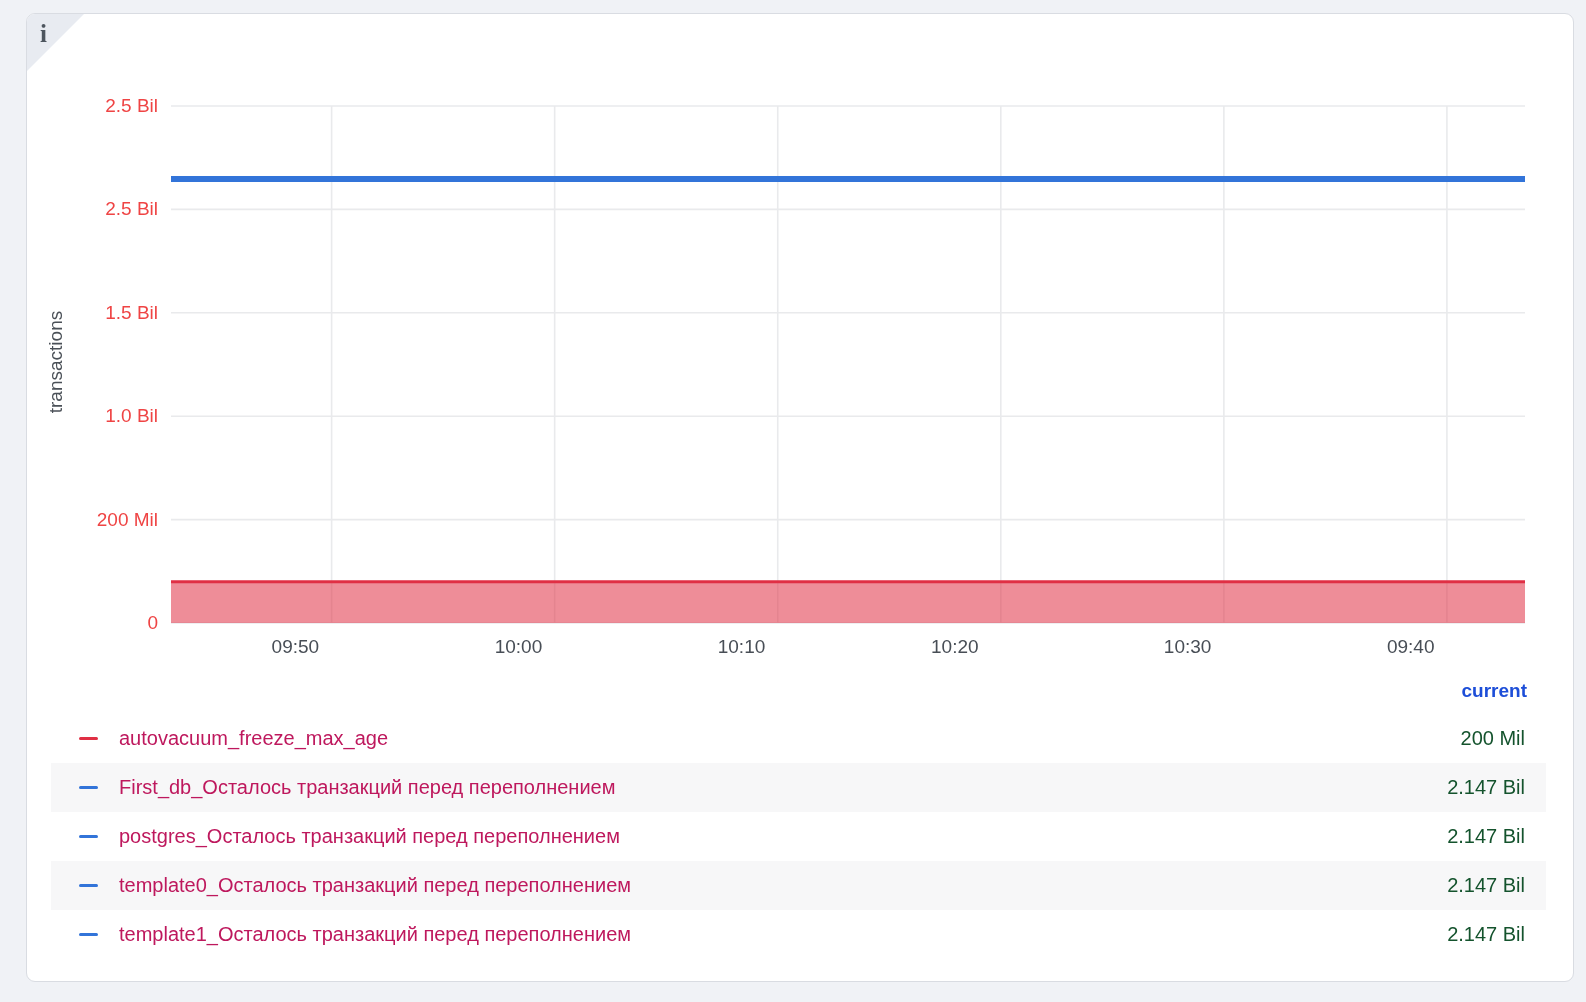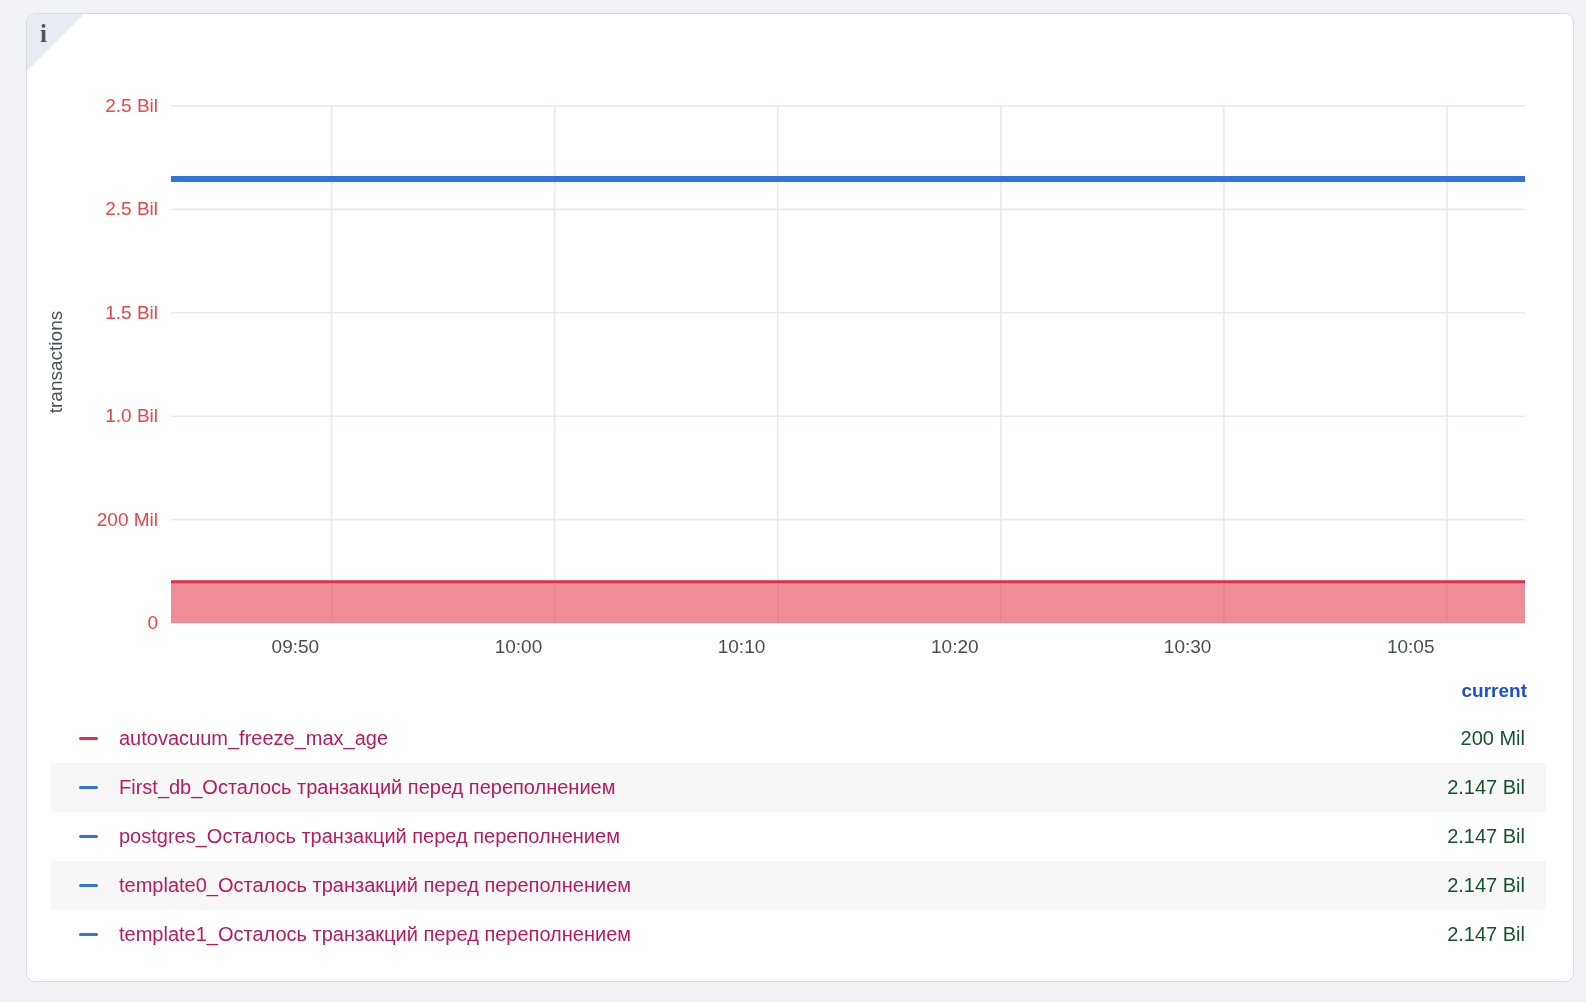--- a/index.html
+++ b/index.html
@@ -104,21 +104,21 @@
         <div class="y-tick" style="left: 11px; top: 287.8px;">1.5 Bil</div>
         <div class="y-tick" style="left: 11px; top: 184.4px;">2.5 Bil</div>
         <div class="y-tick" style="left: 11px; top: 81px;">2.5 Bil</div>
       </div>
     <div id="xticks">
         <div class="x-tick" style="left: 244.606px; top: 622px;">09:50</div>
         <div class="x-tick" style="left: 467.671px; top: 622px;">10:00</div>
         <div class="x-tick" style="left: 690.735px; top: 622px;">10:10</div>
         <div class="x-tick" style="left: 904px; top: 622px;">10:20</div>
         <div class="x-tick" style="left: 1136.86px; top: 622px;">10:30</div>
-        <div class="x-tick" style="left: 1359.93px; top: 622px;">10:05</div>
+        <div class="x-tick" style="left: 1359.93px; top: 622px;">09:40</div>
       </div>
   </div>
 
   <div class="legend-header">
     <span class="current">current</span>
   </div>
   <div class="legend-rows" id="legend-rows">
       <div class="legend-row">
         <span class="legend-marker" style="background: rgb(224, 47, 68);"></span>
         <span class="legend-name">autovacuum_freeze_max_age</span>

